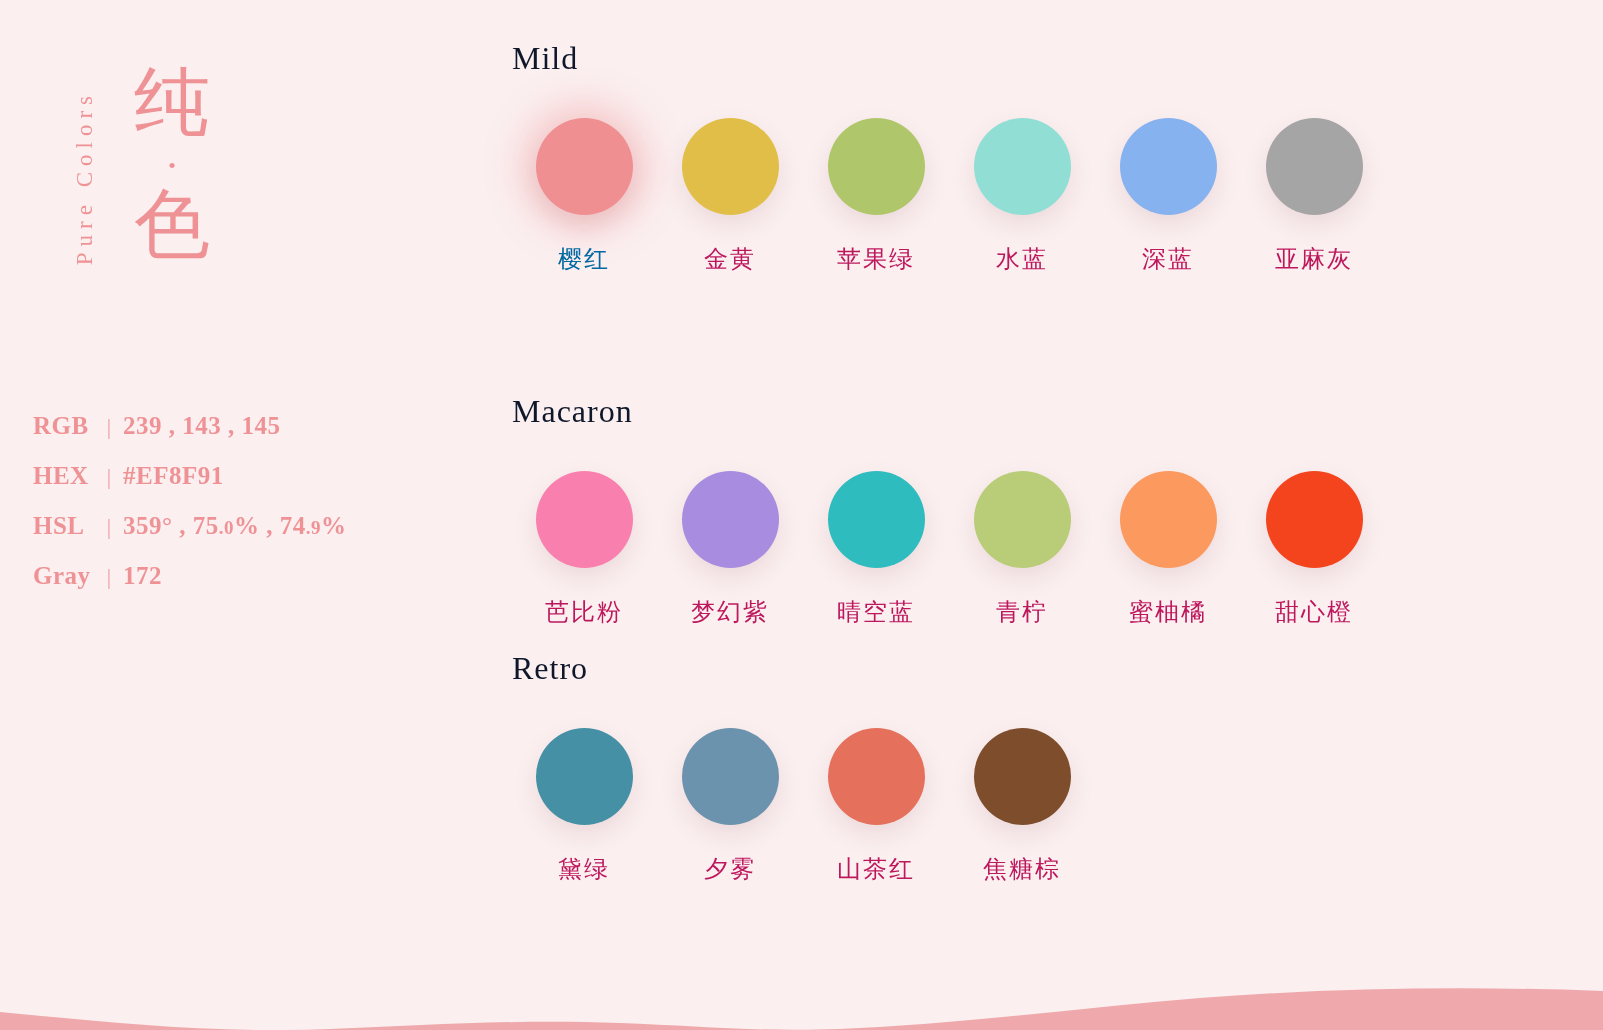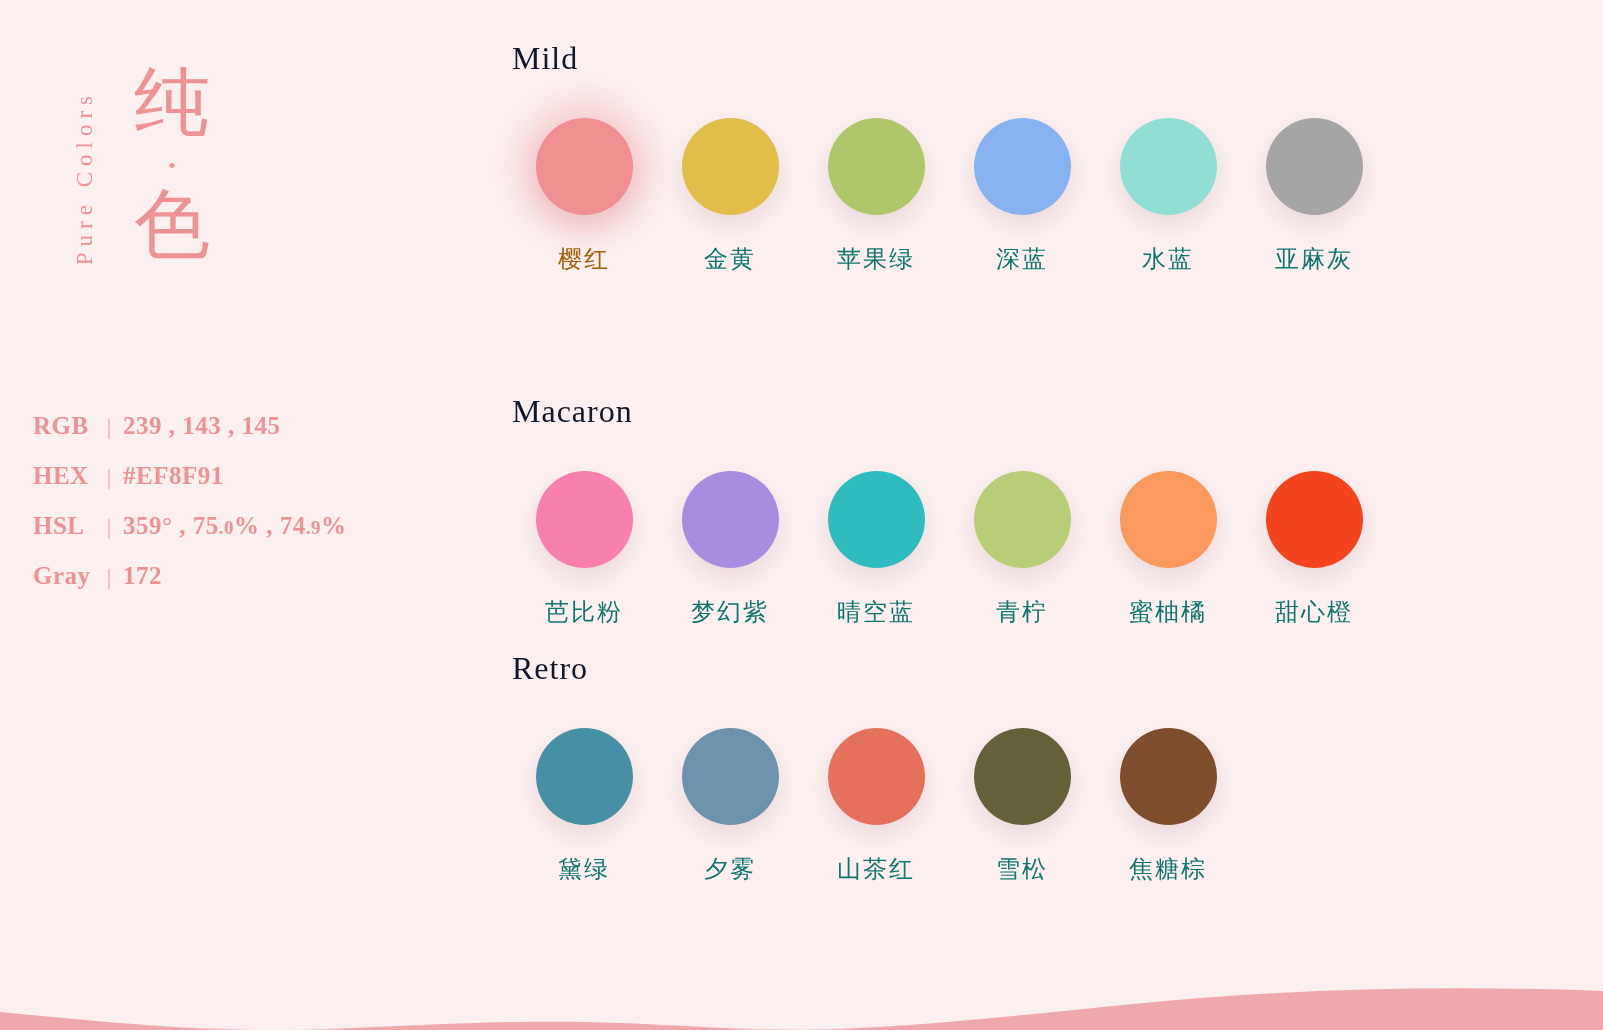--- a/index.html
+++ b/index.html
@@ -147,27 +147,27 @@
     border-radius: 50%;
     box-shadow: 0 10px 22px rgba(160, 110, 115, 0.16);
   }
   .swatch-cell.is-selected .swatch-dot {
     box-shadow: 0 0 34px 16px rgba(239, 143, 145, 0.34),
                 0 10px 22px rgba(160, 110, 115, 0.18);
   }
   .swatch-label {
     margin-top: 28px;
     font-size: 24px;
-    color: #0f766e;
+    color: #be185d;
     letter-spacing: 2px;
     font-family: "DejaVu Serif", "Liberation Serif", serif;
     white-space: nowrap;
   }
   .swatch-cell.is-selected .swatch-label {
-    color: #a16207;
+    color: #0369a1;
   }
 
   
   #bottom-wave {
     position: absolute;
     left: 0;
     bottom: 0;
     width: 1603px;
     height: 80px;
     pointer-events: none;
@@ -227,26 +227,26 @@
       </div>
       <div class="swatch-cell">
         <div class="swatch-dot" style="background: rgb(224, 190, 71);"></div>
         <div class="swatch-label">金黄</div>
       </div>
       <div class="swatch-cell">
         <div class="swatch-dot" style="background: rgb(175, 199, 106);"></div>
         <div class="swatch-label">苹果绿</div>
       </div>
       <div class="swatch-cell">
+        <div class="swatch-dot" style="background: rgb(144, 222, 212);"></div>
+        <div class="swatch-label">水蓝</div>
+      </div>
+      <div class="swatch-cell">
         <div class="swatch-dot" style="background: rgb(135, 178, 240);"></div>
         <div class="swatch-label">深蓝</div>
-      </div>
-      <div class="swatch-cell">
-        <div class="swatch-dot" style="background: rgb(144, 222, 212);"></div>
-        <div class="swatch-label">水蓝</div>
       </div>
       <div class="swatch-cell">
         <div class="swatch-dot" style="background: rgb(165, 165, 165);"></div>
         <div class="swatch-label">亚麻灰</div>
       </div>
     </div>
   </section>
 
   <section class="group" id="group-1">
     <h2 class="group-title">Macaron</h2>
@@ -287,24 +287,20 @@
       </div>
       <div class="swatch-cell">
         <div class="swatch-dot" style="background: rgb(108, 147, 174);"></div>
         <div class="swatch-label">夕雾</div>
       </div>
       <div class="swatch-cell">
         <div class="swatch-dot" style="background: rgb(229, 112, 91);"></div>
         <div class="swatch-label">山茶红</div>
       </div>
       <div class="swatch-cell">
-        <div class="swatch-dot" style="background: rgb(100, 96, 56);"></div>
-        <div class="swatch-label">雪松</div>
-      </div>
-      <div class="swatch-cell">
         <div class="swatch-dot" style="background: rgb(125, 77, 44);"></div>
         <div class="swatch-label">焦糖棕</div>
       </div>
     </div>
   </section>
 
 </div>
 
 <svg id="bottom-wave" viewBox="0 0 1603 80" preserveAspectRatio="none">
   <path id="wave-path" d="M0,62 C90,70 200,84 330,79 C430,75 520,69 620,73 C700,76 760,82 840,79 C960,74 1080,58 1200,48 C1330,38 1470,36 1603,41 L1603,80 L0,80 Z" fill="#EFA8AC"></path>

